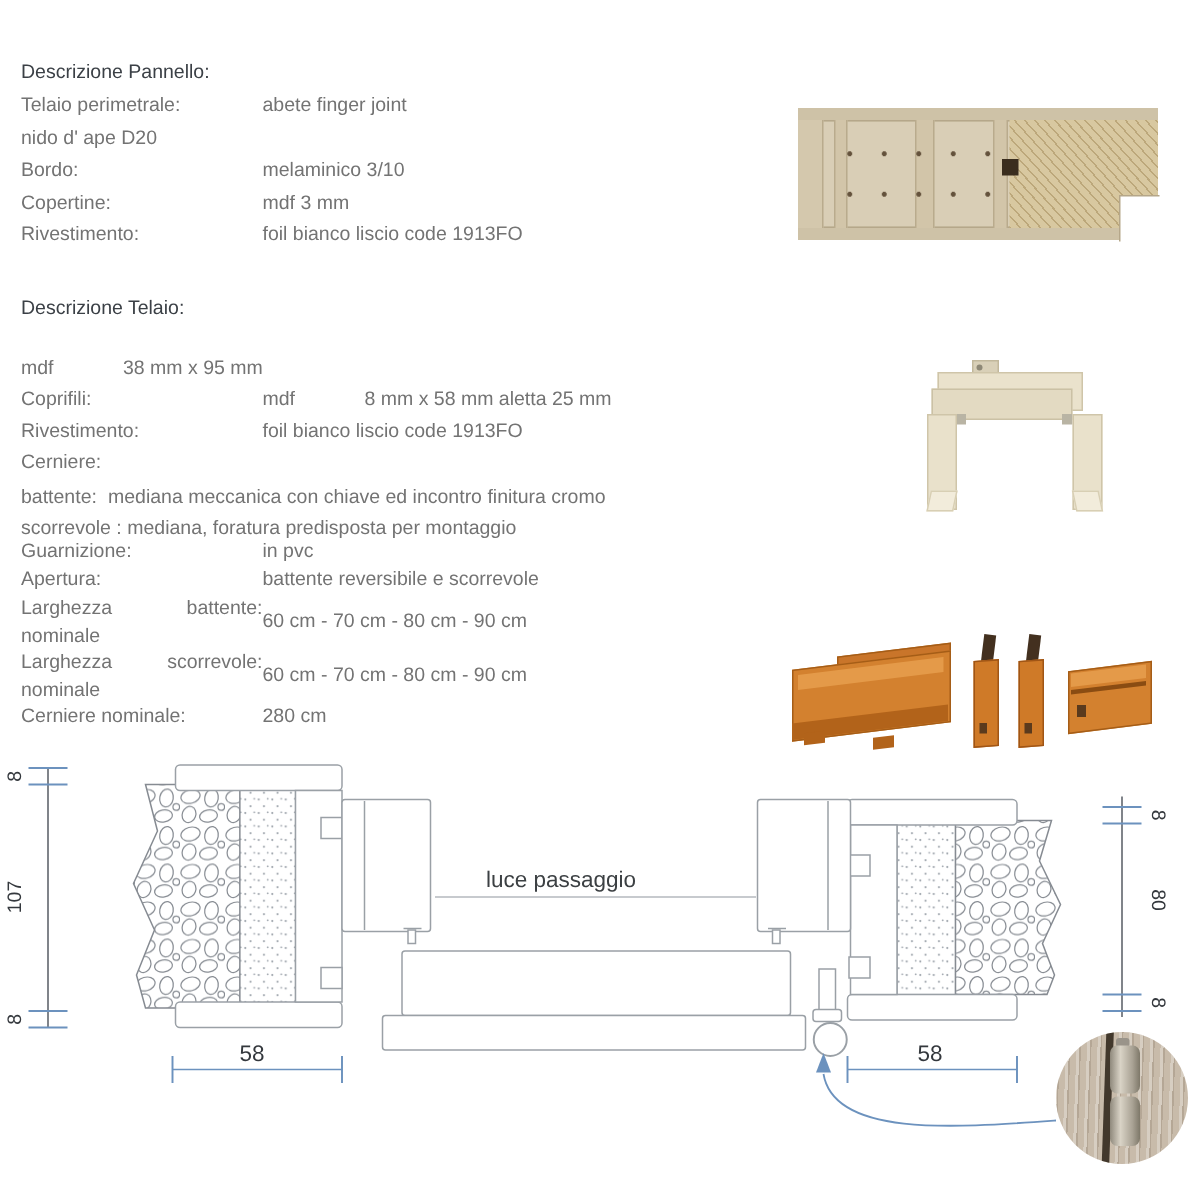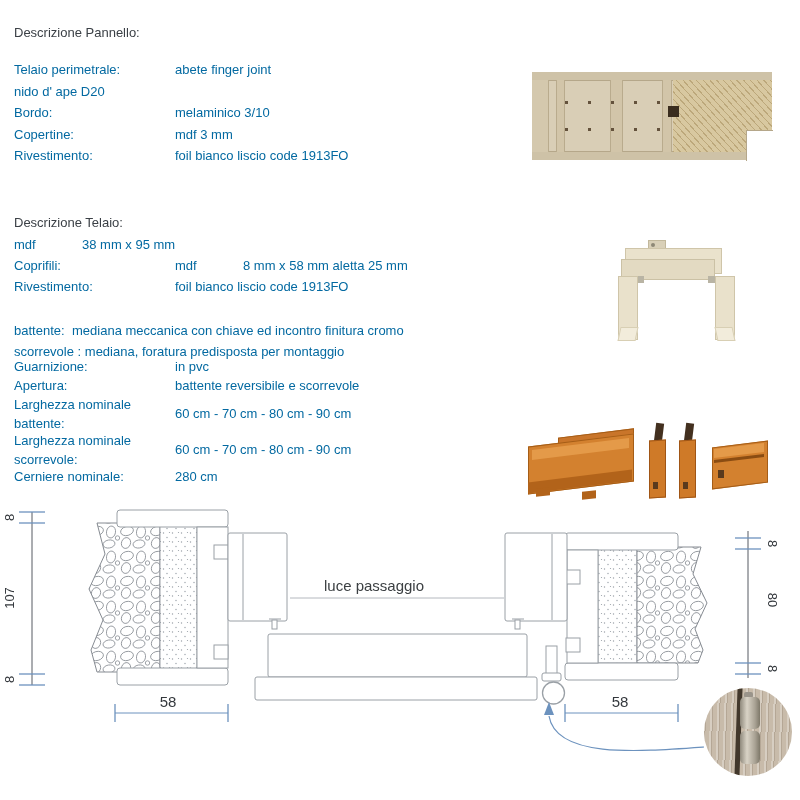--- a/index.html
+++ b/index.html
@@ -1,23 +1,23 @@
 <!DOCTYPE html>
 <html><head>
 <meta charset="utf-8">
 <style>
   html,body{margin:0;padding:0;background:#fff}
   .page{position:relative;width:800px;height:800px;background:#ffffff;overflow:hidden;
         font-family:"Liberation Sans", sans-serif;color:#3b4046}
   .title{position:absolute;left:14px;font-size:13px;color:#3b4046}
-  .spec{position:absolute;left:14px;display:flex;font-size:13px;line-height:16px;color:#0369a1}
+  .spec{position:absolute;left:14px;display:flex;font-size:13px;line-height:16px;color:#737373}
   .spec .lbl{width:161px;flex:none}
   .spec .m{width:68px;flex:none}
   .spec.center{align-items:center}
-  .lbl2{display:flex;flex-direction:column;line-height:19px}
+  .lbl2{display:flex;line-height:19px}
   .vcol{display:flex;flex-direction:column;line-height:21px}
   .vline{display:flex}
   .vline .sub{width:58px;flex:none}
 
   
   .panel-photo{position:absolute;left:532px;top:72px;width:240px;height:88px}
   .pp-base{position:absolute;inset:0;background:#d9ceb6;border:1px solid #c2b59a}
   .pp-top{position:absolute;left:0;top:0;right:0;height:8px;background:#cec2a7;border-bottom:1px solid #b5a78a}
   .pp-bot{position:absolute;left:0;bottom:0;right:0;height:8px;background:#cec2a7;border-top:1px solid #b5a78a}
   .pp-left{position:absolute;left:0;top:8px;width:16px;bottom:8px;background:#d4c8ad;border-right:1px solid #b9ab8d}
@@ -75,21 +75,21 @@
   .hp-b1{top:10%}.hp-b2{top:49%}
   .hp-pin{position:absolute;left:46%;top:4%;width:9px;height:7%;background:#9a948a;border-radius:2px}
 
   svg text{font-family:"Liberation Sans", sans-serif}
 </style>
 </head>
 <body>
 
 <div class="page">
 
-  <div class="title" style="top:25px">Descrizione Pannello:</div>
+  <div class="title" style="top:40px">Descrizione Pannello:</div>
 
   <div class="spec" style="top:62px">
     <span class="lbl">Telaio perimetrale:</span>
     <span class="val">abete finger joint</span>
   </div>
   <div class="spec" style="top:84px">
     <span class="val">nido d' ape D20</span>
   </div>
   <div class="spec" style="top:105px">
     <span class="lbl">Bordo:</span>
@@ -97,36 +97,37 @@
   </div>
   <div class="spec" style="top:127px">
     <span class="lbl">Copertine:</span>
     <span class="val">mdf 3 mm</span>
   </div>
   <div class="spec" style="top:148px">
     <span class="lbl">Rivestimento:</span>
     <span class="val">foil bianco liscio code 1913FO</span>
   </div>
 
-  <div class="title" style="top:215px">Descrizione Telaio:</div>
+  <div class="title" style="top:197px">Descrizione Telaio:</div>
 
   <div class="spec" style="top:237px">
     <span class="m">mdf</span>
     <span class="val">38 mm x 95 mm</span>
   </div>
   <div class="spec" style="top:258px">
     <span class="lbl">Coprifili:</span>
     <span class="m">mdf</span>
     <span class="val">8 mm x 58 mm aletta 25 mm</span>
   </div>
   <div class="spec" style="top:279px">
     <span class="lbl">Rivestimento:</span>
     <span class="val">foil bianco liscio code 1913FO</span>
   </div>
   <div class="spec" style="top:300px">
+    <span class="lbl">Cerniere:</span>
   </div>
   <div class="spec" style="top:320px">
     <span class="vcol">
       <span class="vline">
         <span class="sub">battente:</span>
         <span>mediana meccanica con chiave ed incontro finitura cromo</span>
       </span>
       <span class="vline">scorrevole : mediana, foratura predisposta per montaggio</span>
     </span>
   </div>

